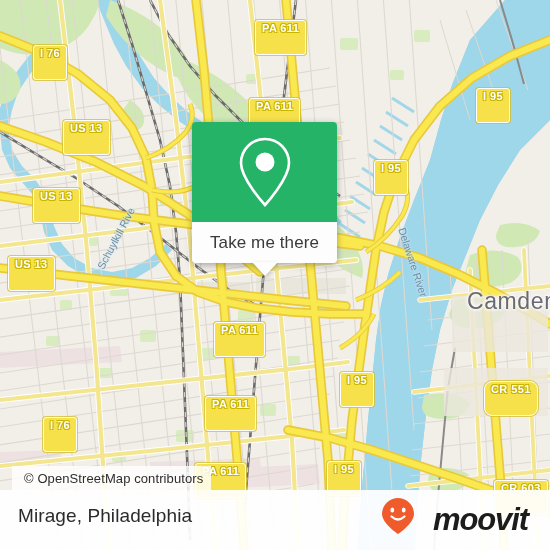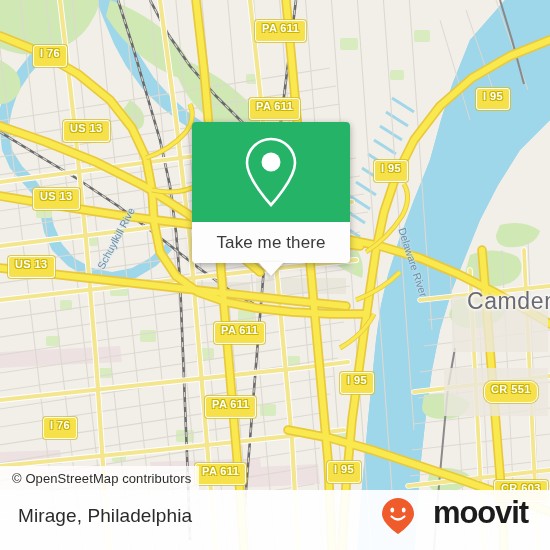--- a/index.html
+++ b/index.html
@@ -19,21 +19,21 @@
   
   .shield{
     position:absolute;
     background:#f7e14a;
     border:1.6px solid #ffffff;
     border-radius:3px;
     color:#ffffff;
     font-size:11px;
     font-weight:bold;
     letter-spacing:.4px;
-    padding:1px 6px 6px 6px;
+    padding:1px 6px 19px 6px;
     line-height:13px;
     white-space:nowrap;
     text-shadow:
       -1px -1px 0 #c9b400, 1px -1px 0 #c9b400,
       -1px  1px 0 #c9b400, 1px  1px 0 #c9b400;
     box-shadow:0 0 0 1px rgba(210,190,40,.75);
   }
   .city-label{
     position:absolute;
     color:#6a6a74;
@@ -47,21 +47,21 @@
     color:#6f8aa2;
     font-size:10.5px;
     white-space:nowrap;
     text-shadow:0 0 3px #cfe9f4,0 0 3px #cfe9f4;
   }
 
   
   #popup{
     position:absolute;
     left:192px; top:122px;
-    width:158px;
+    width:145px;
     border-radius:4px;
     box-shadow:0 2px 7px rgba(0,0,0,.32);
     overflow:visible;
   }
   #popup-green{
     background:#25b368;
     border-top-left-radius:4px;
     border-top-right-radius:4px;
     height:100px;
     display:flex; align-items:center; justify-content:center;
@@ -85,40 +85,40 @@
     width:0;height:0;
     border-left:13px solid transparent;
     border-right:13px solid transparent;
     border-top:14px solid #fdfdfd;
     filter:drop-shadow(0 2px 2px rgba(0,0,0,.22));
   }
 
   
   #attrib{
     position:absolute;
-    left:0; top:466px;
+    left:12px; top:466px;
     height:24px;
     padding:0 8px 0 12px;
     display:flex; align-items:center;
     background:rgba(255,255,255,.82);
     color:#2d2d2d;
     font-size:13px;
     letter-spacing:.1px;
   }
 
   
   #bottombar{
     position:absolute;
     left:0; top:490px; width:550px; height:60px;
     background:rgba(255,255,255,.93);
     display:flex; align-items:center; justify-content:space-between;
     padding:0 22px 8px 18px;
   }
   #place-name{ color:#2b2b2b; font-size:19px; letter-spacing:.1px; }
-  #brand{ display:flex; align-items:flex-start; gap:18px; }
+  #brand{ display:flex; align-items:flex-end; gap:18px;font-style:italic; }
   #brand-word{
     color:#1c1c1c;
     font-size:31px;
     font-weight:bold;
     letter-spacing:-1.1px;
     line-height:31px;
   }
 </style>
 </head>
 <body>

